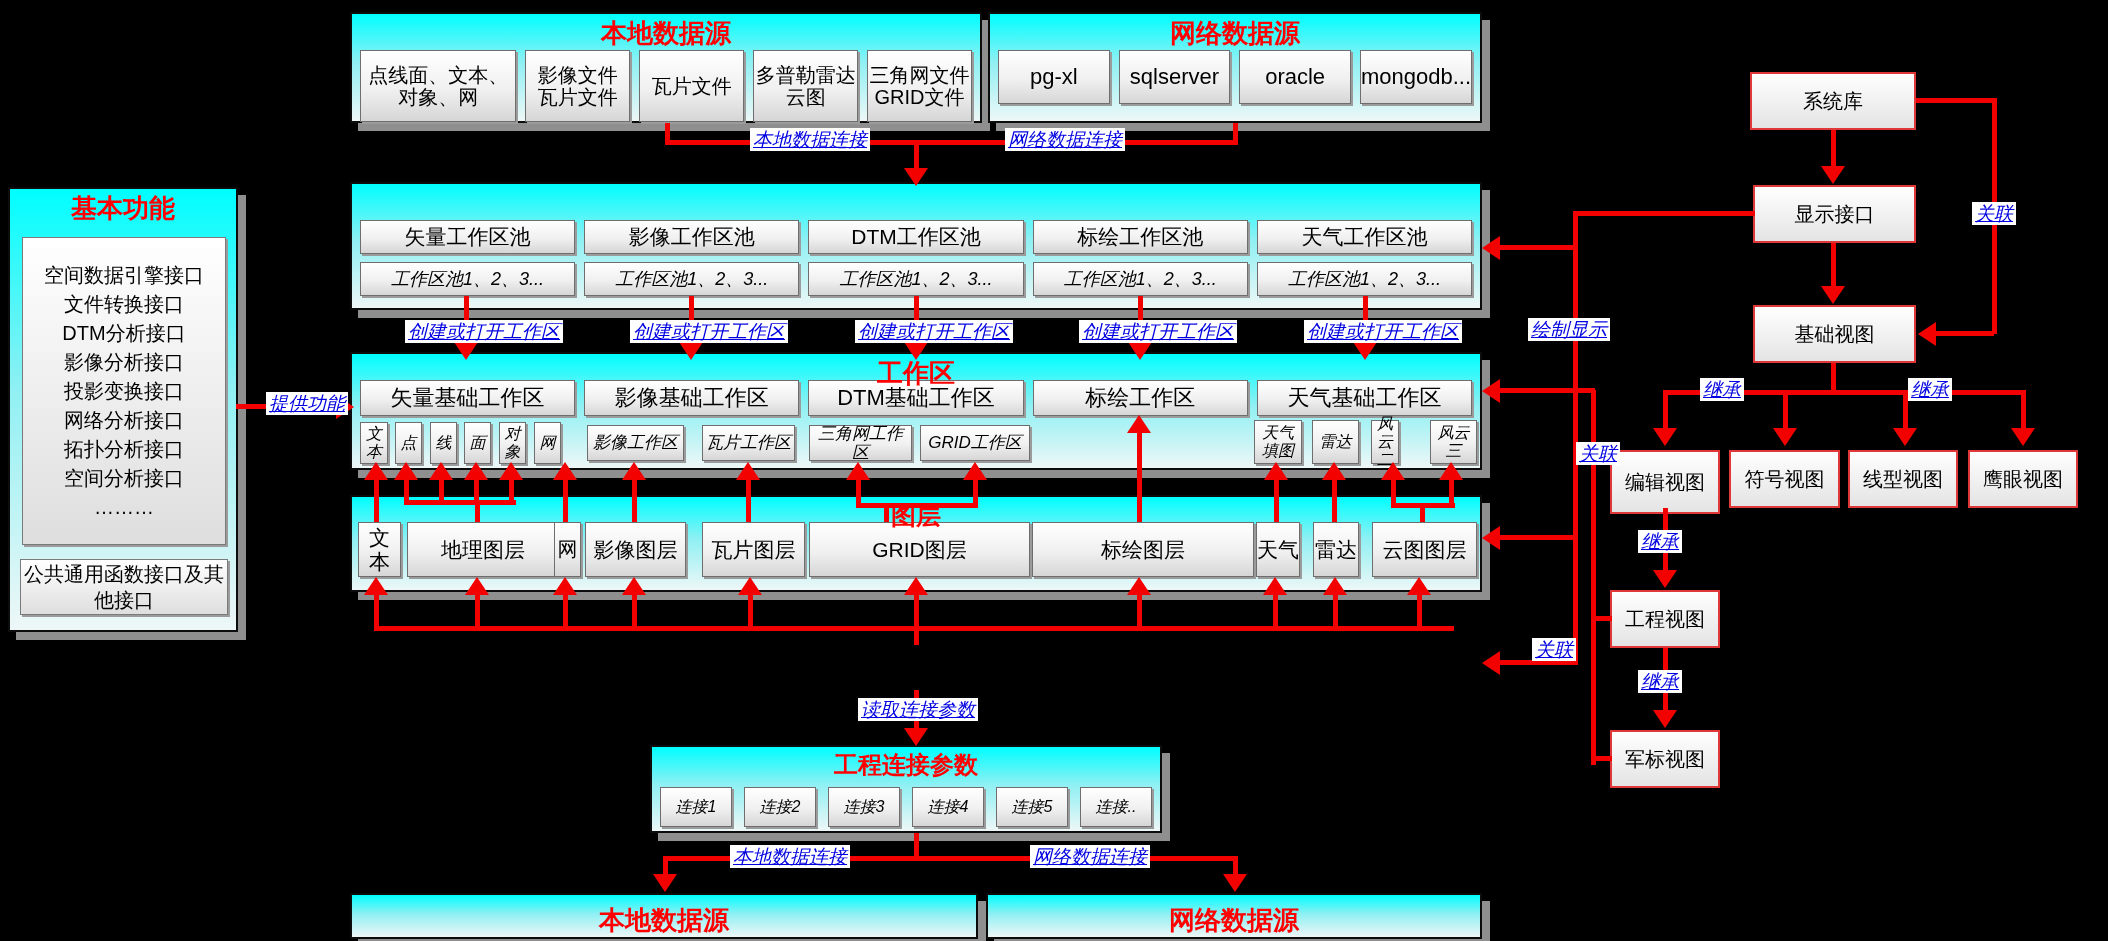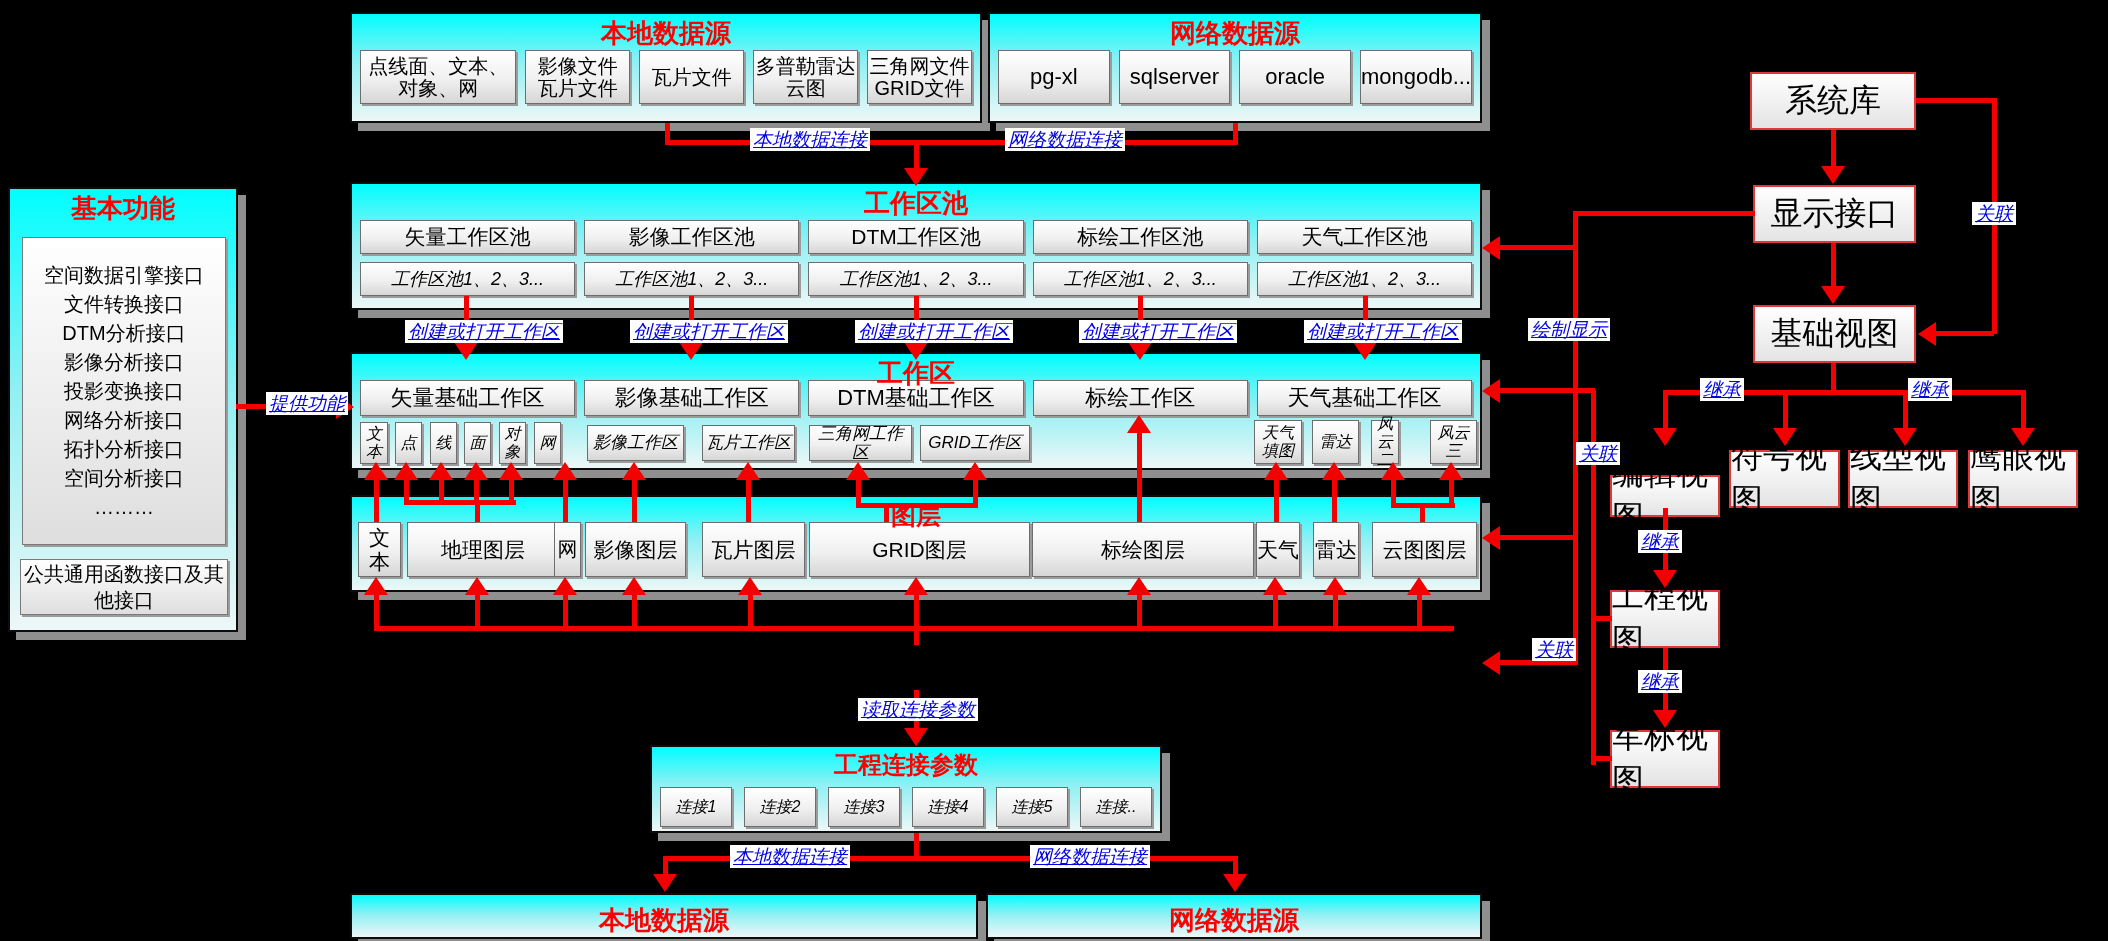--- a/index.html
+++ b/index.html
@@ -10,21 +10,21 @@
   .mappanel{background:linear-gradient(180deg,#00feff 0%,#58eaf0 25%,#c9f1f2 65%,#ececec 100%);}
   .rtitle{position:absolute;top:2px;left:0;right:0;text-align:center;color:#f00;
           font-weight:bold;font-size:26px;white-space:nowrap;z-index:2;}
   .ibox{background:linear-gradient(180deg,#ffffff 0%,#f0f0f0 55%,#d6d6d6 100%);
         border:1px solid #6e6e6e;box-shadow:2px 2px 0 #9b9b9b;display:flex;align-items:center;
         justify-content:center;text-align:center;box-sizing:border-box;line-height:1.12;}
   .abox{position:absolute;}
   .it{font-style:italic;}
   .brow{position:absolute;left:8px;right:8px;display:flex;gap:9px;}
   .mbox{position:absolute;background:linear-gradient(180deg,#ffffff,#e4e4e4);border:2px solid #e03838;
-        display:flex;align-items:center;justify-content:center;font-size:32px;box-sizing:border-box;z-index:2;}
+        display:flex;align-items:center;justify-content:center;font-size:20px;box-sizing:border-box;z-index:2;}
   .rline{position:absolute;background:#f30000;z-index:3;}
   .arr{position:absolute;width:0;height:0;z-index:3;}
   .arr-down{border-left:12px solid transparent;border-right:12px solid transparent;border-top:18px solid #f30000;}
   .arr-up{border-left:12px solid transparent;border-right:12px solid transparent;border-bottom:18px solid #f30000;}
   .arr-left{border-top:12px solid transparent;border-bottom:12px solid transparent;border-right:18px solid #f30000;}
   .arr-right{border-top:12px solid transparent;border-bottom:12px solid transparent;border-left:18px solid #f30000;}
   .blab{position:absolute;font-style:italic;color:#0000e0;background:#fff;font-size:19px;
         line-height:23px;padding:0 3px;text-decoration:underline;white-space:nowrap;z-index:4;}
   .whitebox{position:absolute;background:linear-gradient(180deg,#ffffff,#dedede);border:1px solid #7a7a7a;
             box-shadow:2px 2px 0 #9b9b9b;box-sizing:border-box;}
@@ -46,21 +46,21 @@
       <div class="bline">投影变换接口</div>
       <div class="bline">网络分析接口</div>
       <div class="bline">拓扑分析接口</div>
       <div class="bline">空间分析接口</div>
       <div class="bline">………</div>
     </div>
   </div>
 
   <div class="panel" style="left:350px;top:12px;width:632px;height:111px">
     <div class="rtitle">本地数据源</div>
-    <div class="brow" style="top:36px;height:54px">
+    <div class="brow" style="top:36px;height:72px">
       <div class="ibox" style="flex:1.5;font-size:20px">点线面、文本、对象、网</div>
       <div class="ibox" style="flex:1;font-size:20px">影像文件 瓦片文件</div>
       <div class="ibox" style="flex:1;font-size:20px">瓦片文件</div>
       <div class="ibox" style="flex:1;font-size:20px">多普勒雷达 云图</div>
       <div class="ibox" style="flex:1;font-size:20px">三角网文件 GRID文件</div>
     </div>
   </div>
 
   <div class="panel" style="left:988px;top:12px;width:494px;height:111px">
     <div class="rtitle">网络数据源</div>
@@ -74,21 +74,20 @@
 
   <div class="rline" style="left:665px;top:123px;width:5px;height:22px"></div>
   <div class="rline" style="left:1233px;top:123px;width:5px;height:22px"></div>
   <div class="rline" style="left:665px;top:140px;width:573px;height:5px"></div>
   <div class="rline" style="left:914px;top:140px;width:5px;height:30px"></div>
   <div class="arr arr-down" style="left:904px;top:168px"></div>
   <span class="blab" style="left:750px;top:128px">本地数据连接</span>
   <span class="blab" style="left:1005px;top:128px">网络数据连接</span>
 
   <div class="panel" style="left:350px;top:182px;width:1132px;height:128px">
-    <div class="rtitle">工作区池</div>
     <div class="brow" style="top:36px;height:34px">
       <div class="ibox" style="flex:1;font-size:21px">矢量工作区池</div>
       <div class="ibox" style="flex:1;font-size:21px">影像工作区池</div>
       <div class="ibox" style="flex:1;font-size:21px">DTM工作区池</div>
       <div class="ibox" style="flex:1;font-size:21px">标绘工作区池</div>
       <div class="ibox" style="flex:1;font-size:21px">天气工作区池</div>
     </div>
     <div class="brow" style="top:78px;height:34px">
       <div class="ibox it" style="flex:1;font-size:18px">工作区池1、2、3...</div>
       <div class="ibox it" style="flex:1;font-size:18px">工作区池1、2、3...</div>
@@ -250,21 +249,21 @@
   <div class="panel" style="left:350px;top:893px;width:628px;height:46px">
     <div class="rtitle" style="top:8px">本地数据源</div>
   </div>
   <div class="panel" style="left:986px;top:893px;width:496px;height:46px">
     <div class="rtitle" style="top:8px">网络数据源</div>
   </div>
 
   <div class="mbox" style="left:1750px;top:72px;width:166px;height:58px">系统库</div>
   <div class="mbox" style="left:1753px;top:185px;width:163px;height:58px">显示接口</div>
   <div class="mbox" style="left:1753px;top:305px;width:163px;height:58px">基础视图</div>
-  <div class="mbox" style="left:1610px;top:475px;width:110px;height:42px">编辑视图</div>
+  <div class="mbox" style="left:1610px;top:450px;width:110px;height:64px">编辑视图</div>
   <div class="mbox" style="left:1729px;top:450px;width:111px;height:58px">符号视图</div>
   <div class="mbox" style="left:1848px;top:450px;width:110px;height:58px">线型视图</div>
   <div class="mbox" style="left:1968px;top:450px;width:110px;height:58px">鹰眼视图</div>
   <div class="mbox" style="left:1610px;top:590px;width:110px;height:58px">工程视图</div>
   <div class="mbox" style="left:1610px;top:730px;width:110px;height:58px">军标视图</div>
 
   <div class="rline" style="left:1831px;top:130px;width:5px;height:40px"></div>
   <div class="arr arr-down" style="left:1821px;top:166px"></div>
   <div class="rline" style="left:1831px;top:243px;width:5px;height:46px"></div>
   <div class="arr arr-down" style="left:1821px;top:286px"></div>

